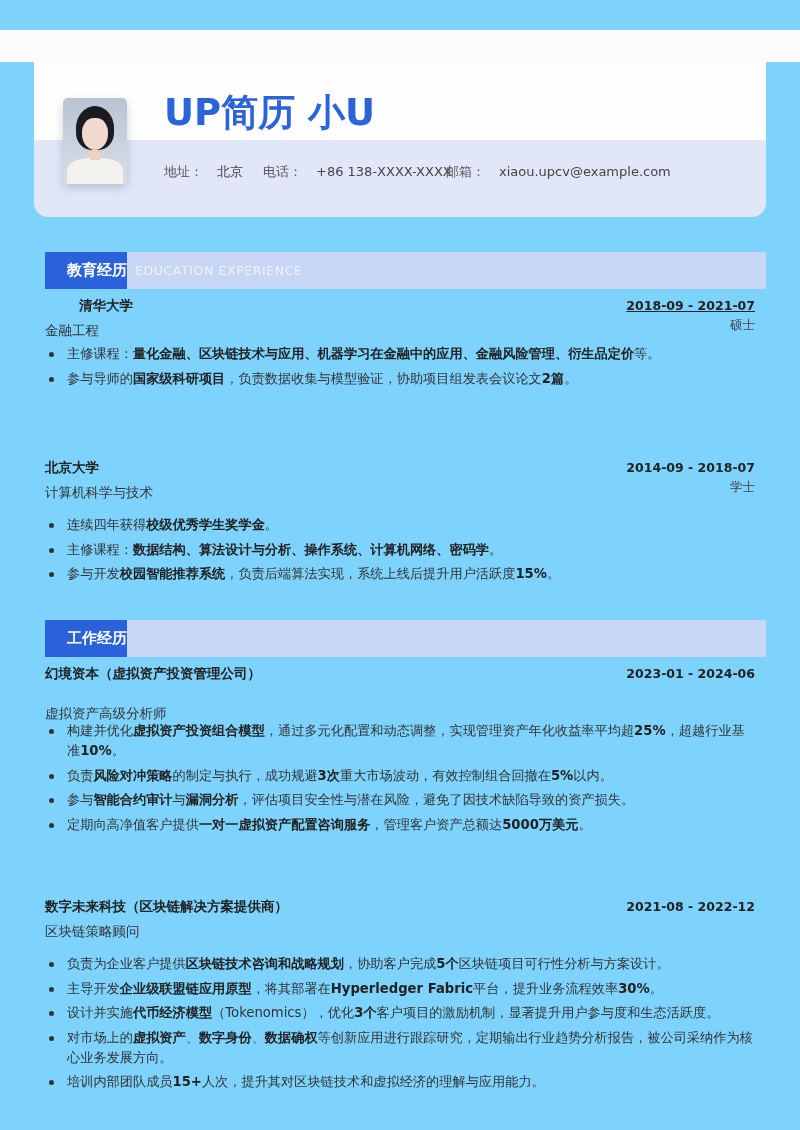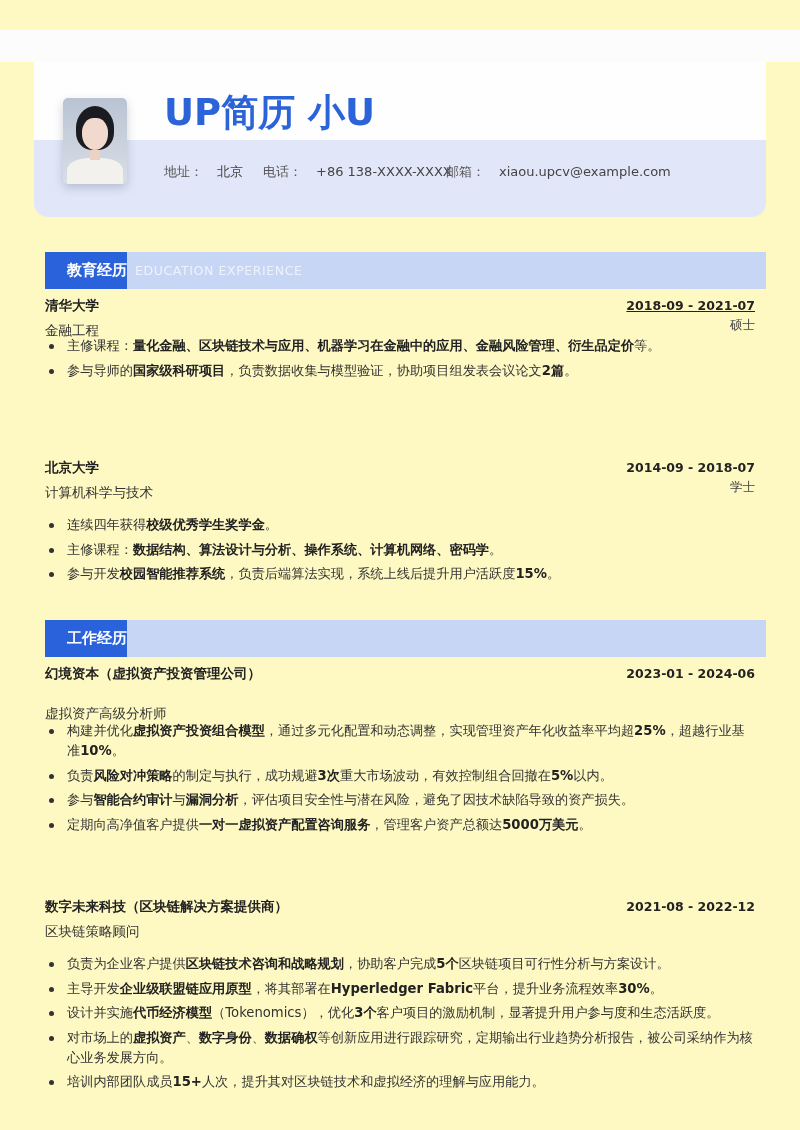--- a/index.html
+++ b/index.html
@@ -1,19 +1,19 @@
 <!DOCTYPE html>
 <html><head>
 <meta charset="utf-8">
 <style>
   * { box-sizing: border-box; margin: 0; padding: 0; }
   html, body { width: 800px; height: 1130px; background: #fdfdfd; overflow: hidden; }
   body { font-family: "DejaVu Sans", "Liberation Sans", sans-serif; color: #333; position: relative; }
 
-  .page { position: absolute; left: 0; top: 0; width: 800px; height: 1130px; background: #fef9c3; }
+  .page { position: absolute; left: 0; top: 0; width: 800px; height: 1130px; background: #7dd3fc; }
   .topband { position: absolute; left: 0; top: 30px; width: 800px; height: 32px; background: #fcfcfc; }
 
   
   .header { position: absolute; left: 34px; top: 62px; width: 732px; height: 155px; }
   .header-white { position: absolute; left: 0; top: 0; width: 732px; height: 78px; background: #fefefe; }
   .header-band { position: absolute; left: 0; top: 78px; width: 732px; height: 77px; background: #e1e7f8; border-radius: 0 0 14px 14px; }
   .photo { position: absolute; left: 29px; top: 36px; width: 64px; height: 86px; border-radius: 5px;
            background: linear-gradient(180deg, #b9c3d2 0%, #c8d0dc 45%, #d9dee6 100%);
            box-shadow: 0 4px 10px rgba(60,70,100,0.25); overflow: hidden; }
   .photo .hair { position: absolute; left: 13px; top: 8px; width: 38px; height: 44px; background: #1b1b22; border-radius: 50% 50% 40% 40%; }
@@ -66,25 +66,25 @@
     <div class="contact" style="left:412px;">
       <span class="lbl">邮箱：</span><span>xiaou.upcv@example.com</span>
     </div>
   </div>
 
   <div class="sec-head" style="top:252px;">
     <div class="cn">教育经历</div>
     <div class="en">EDUCATION EXPERIENCE</div>
   </div>
 
-  <div class="entry-title" style="top:297px;">清华大学</div>
+  <div class="entry-title" style="top:297px;margin-left:34px;">清华大学</div>
   <div class="entry-date" style="top:298px;text-decoration:underline;">2018-09 - 2021-07</div>
   <div class="entry-sub" style="top:322px;">金融工程</div>
   <div class="entry-degree" style="top:317px;">硕士</div>
-  <ul class="bullets" style="top:336px;">
+  <ul class="bullets" style="top:344px;">
       <li><span>主修课程：</span><b>量化金融、区块链技术与应用、机器学习在金融中的应用、金融风险管理、衍生品定价</b><span>等。</span></li>
       <li><span>参与导师的</span><b>国家级科研项目</b><span>，负责数据收集与模型验证，协助项目组发表会议论文</span><b>2篇</b><span>。</span></li>
     </ul>
 
   <div class="entry-title" style="top:459px;">北京大学</div>
   <div class="entry-date" style="top:460px;">2014-09 - 2018-07</div>
   <div class="entry-sub" style="top:484px;">计算机科学与技术</div>
   <div class="entry-degree" style="top:479px;">学士</div>
   <ul class="bullets" style="top:515px;">
       <li><span>连续四年获得</span><b>校级优秀学生奖学金</b><span>。</span></li>

